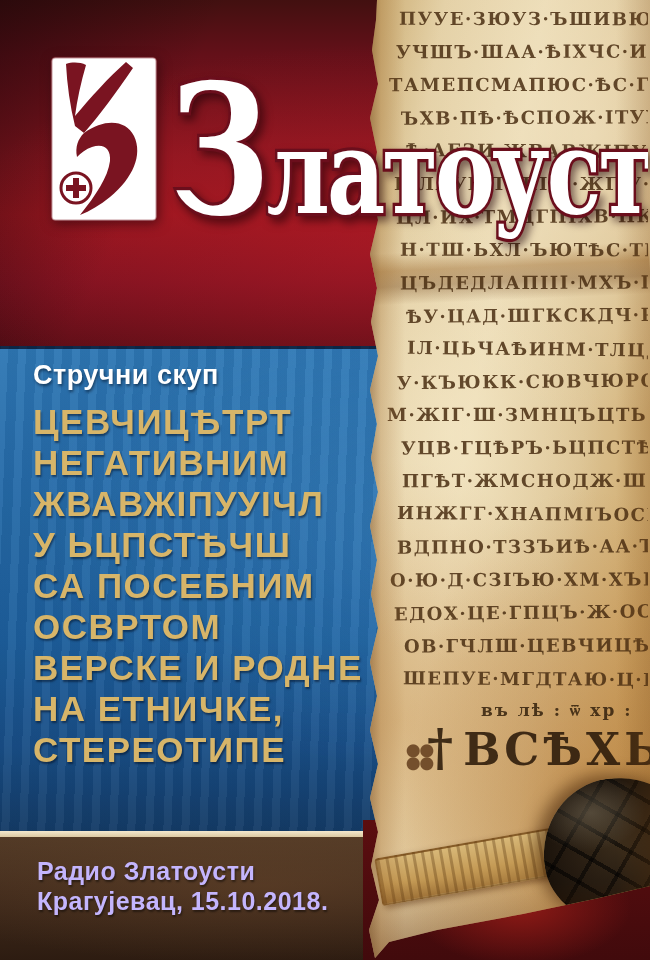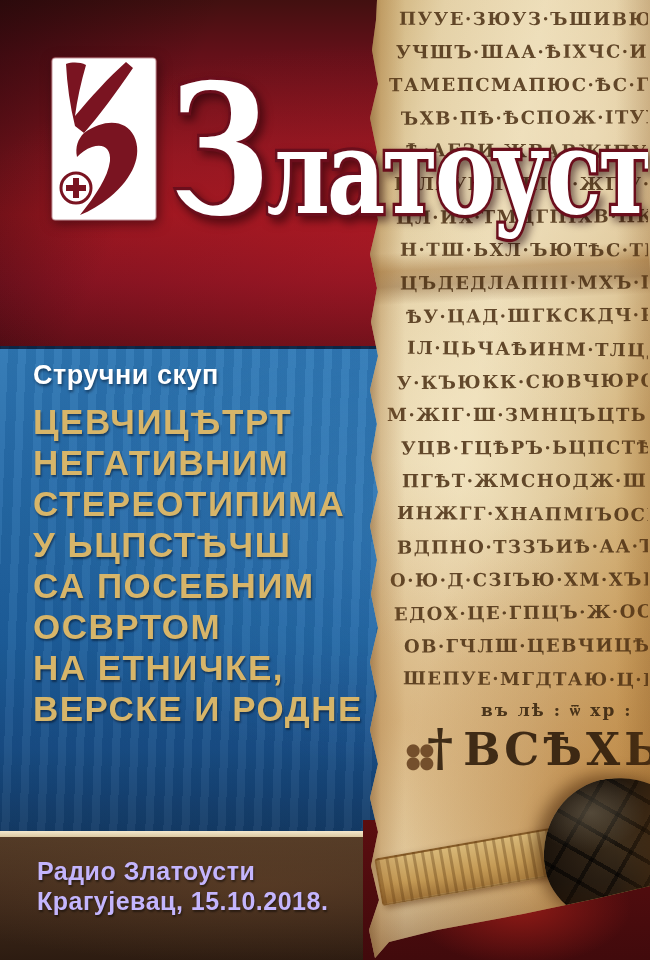--- a/index.html
+++ b/index.html
@@ -160,26 +160,27 @@
   </div>
 
   <svg class="title-svg" width="480" height="205" viewBox="0 0 480 205">
     <text transform="translate(2,158) scale(1,1.30)" x="0" y="0" font-family="DejaVu Serif, serif" font-weight="bold" letter-spacing="-3" fill="#ffffff" stroke="#6b0e1c" stroke-width="5" paint-order="stroke"><tspan font-size="138">З</tspan><tspan font-size="90">латоусти</tspan></text>
   </svg>
 
   <div class="kicker">Стручни скуп</div>
   <div class="heading">
     <div class="heading-line">ЦЕВЧИЦѢТРТ</div>
     <div class="heading-line">НЕГАТИВНИМ</div>
-    <div class="heading-line">СТЕРЕОТИПИМА</div>
+    <div class="heading-line">ЖВАВЖІПУУІЧЛ</div>
     <div class="heading-line">У ЬЦПСТѢЧШ</div>
     <div class="heading-line">СА ПОСЕБНИМ</div>
     <div class="heading-line">ОСВРТОМ</div>
+    <div class="heading-line">ВЕРСКЕ И РОДНЕ</div>
     <div class="heading-line">НА ЕТНИЧКЕ,</div>
-    <div class="heading-line">ВЕРСКЕ И РОДНЕ</div>
+    <div class="heading-line">СТЕРЕОТИПЕ</div>
   </div>
 
   <div class="footer">
     <div class="footer-line">Радио Златоусти</div>
     <div class="footer-line">Крагујевац, 15.10.2018.</div>
   </div>
 
 </div>
 
 </body></html>

